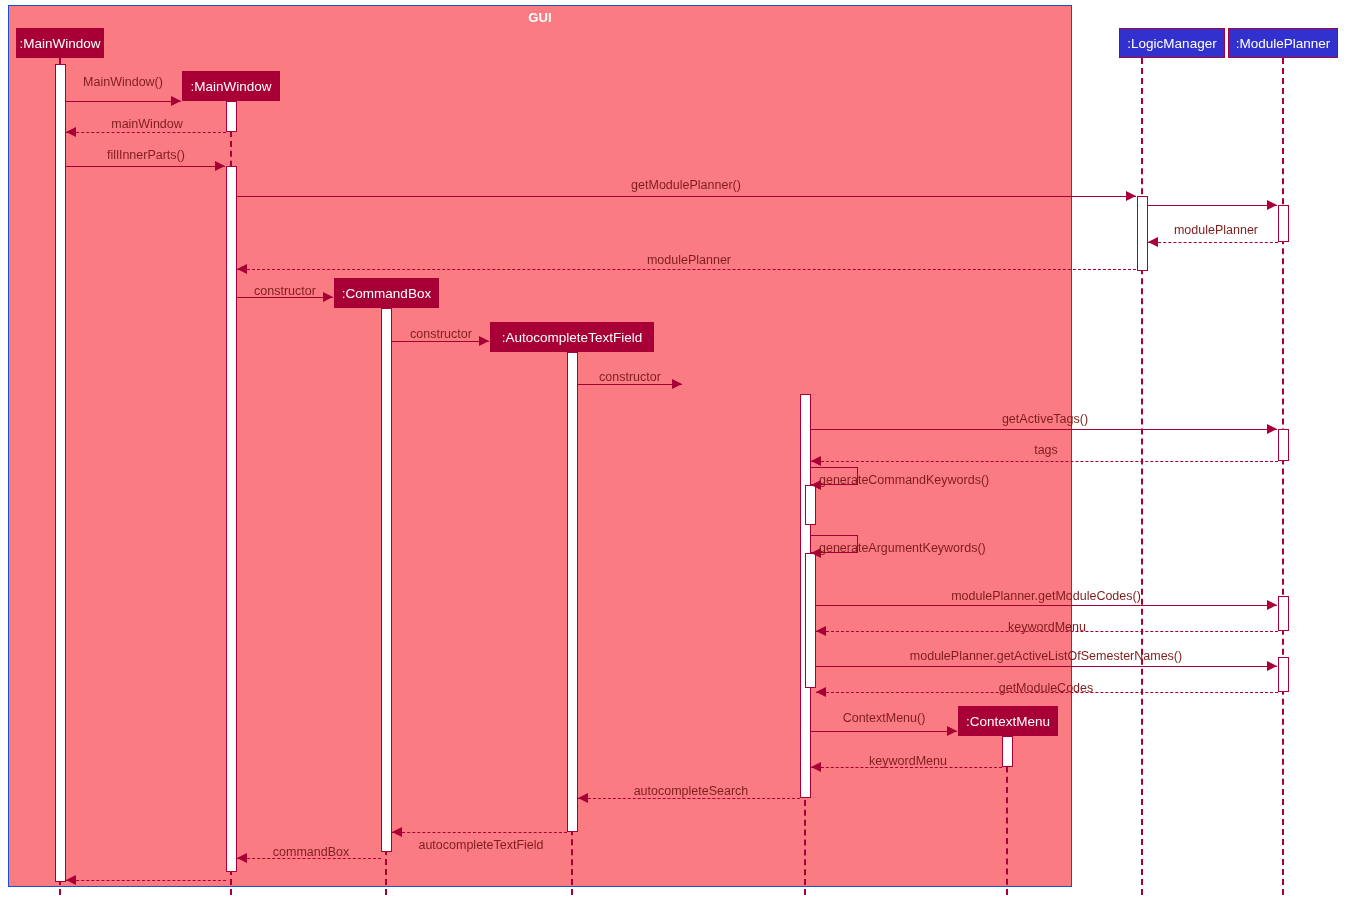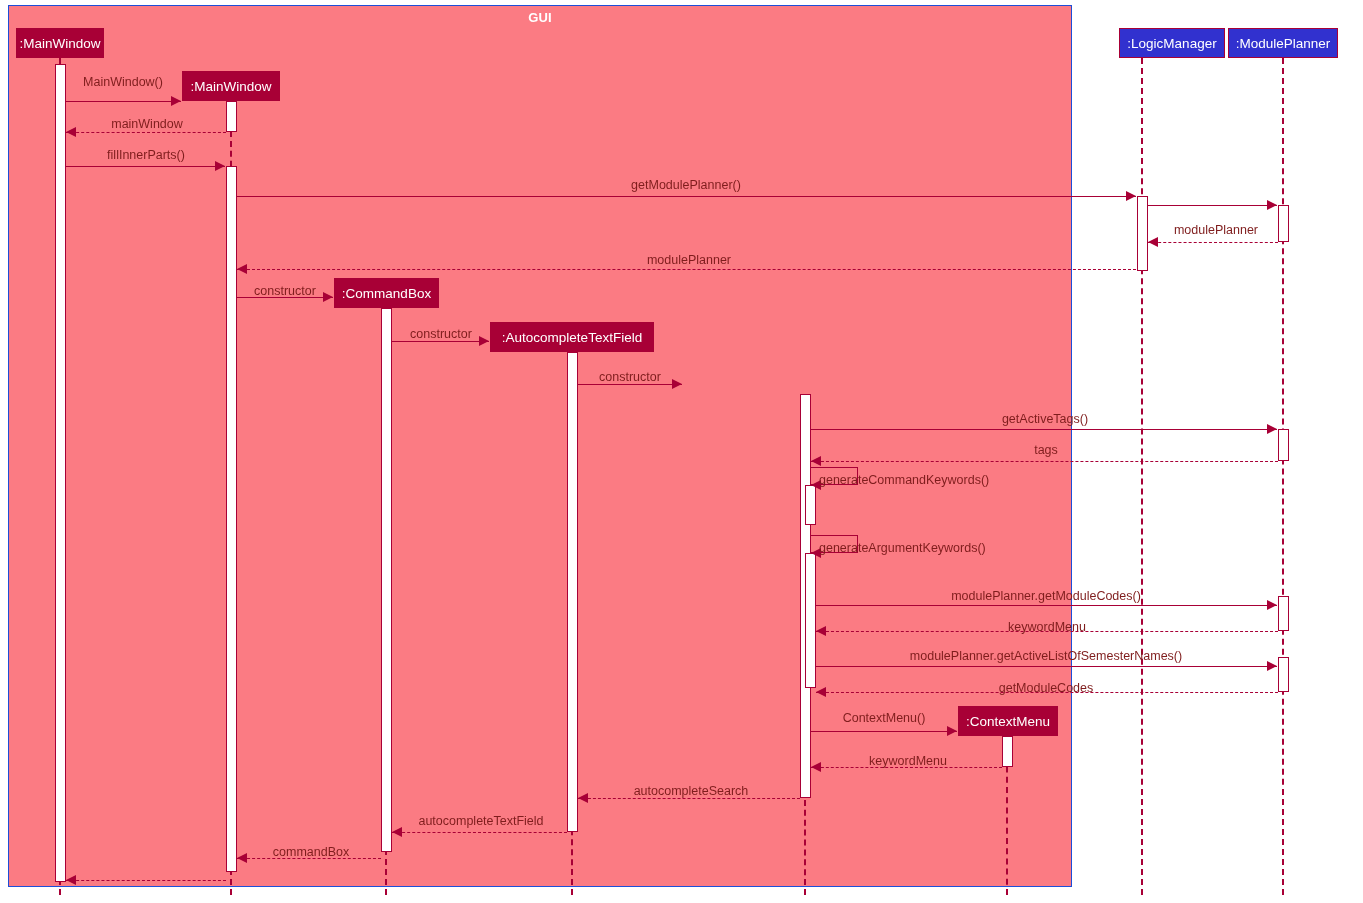--- a/index.html
+++ b/index.html
@@ -146,19 +146,19 @@
     <div class="arrowhead right" style="left: 947px; top: 726px;"></div>
     <div class="msglabel ctr" style="left: 884px; top: 711px;">ContextMenu()</div>
     <div class="msgline ret" style="left: 811px; top: 767px; width: 191px;"></div>
     <div class="arrowhead left" style="left: 811px; top: 762px;"></div>
     <div class="msglabel ctr" style="left: 908px; top: 754px;">keywordMenu</div>
     <div class="msgline ret" style="left: 578px; top: 798px; width: 222px;"></div>
     <div class="arrowhead left" style="left: 578px; top: 793px;"></div>
     <div class="msglabel ctr" style="left: 691px; top: 784px;">autocompleteSearch</div>
     <div class="msgline ret" style="left: 392px; top: 832px; width: 175px;"></div>
     <div class="arrowhead left" style="left: 392px; top: 827px;"></div>
-    <div class="msglabel ctr" style="left: 481px; top: 814px; text-align: right;">autocompleteTextField</div>
+    <div class="msglabel ctr" style="left: 481px; top: 838px; text-align: right;">autocompleteTextField</div>
     <div class="msgline ret" style="left: 237px; top: 858px; width: 144px;"></div>
     <div class="arrowhead left" style="left: 237px; top: 853px;"></div>
     <div class="msglabel ctr" style="left: 311px; top: 845px;">commandBox</div>
     <div class="msgline ret" style="left: 66px; top: 880px; width: 160px;"></div>
     <div class="arrowhead left" style="left: 66px; top: 875px;"></div>
   </div>
 
 </body></html>

